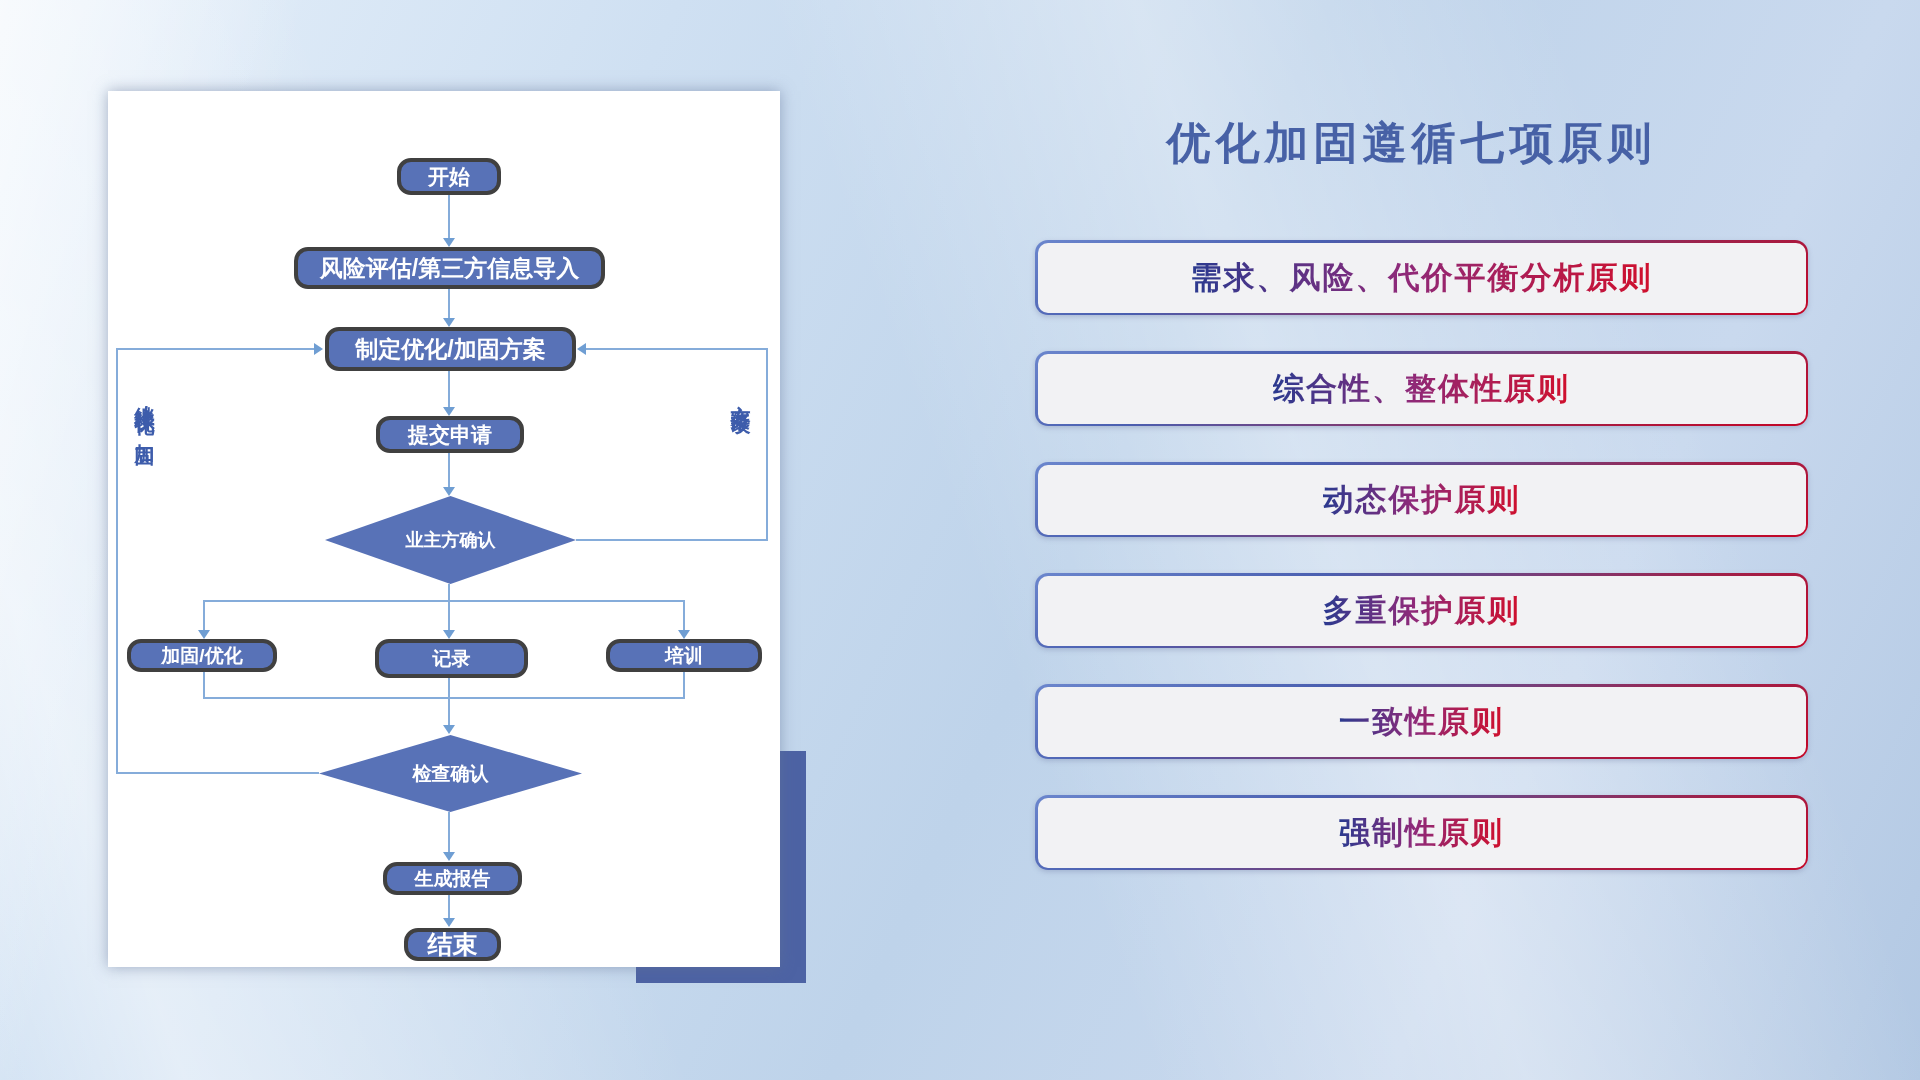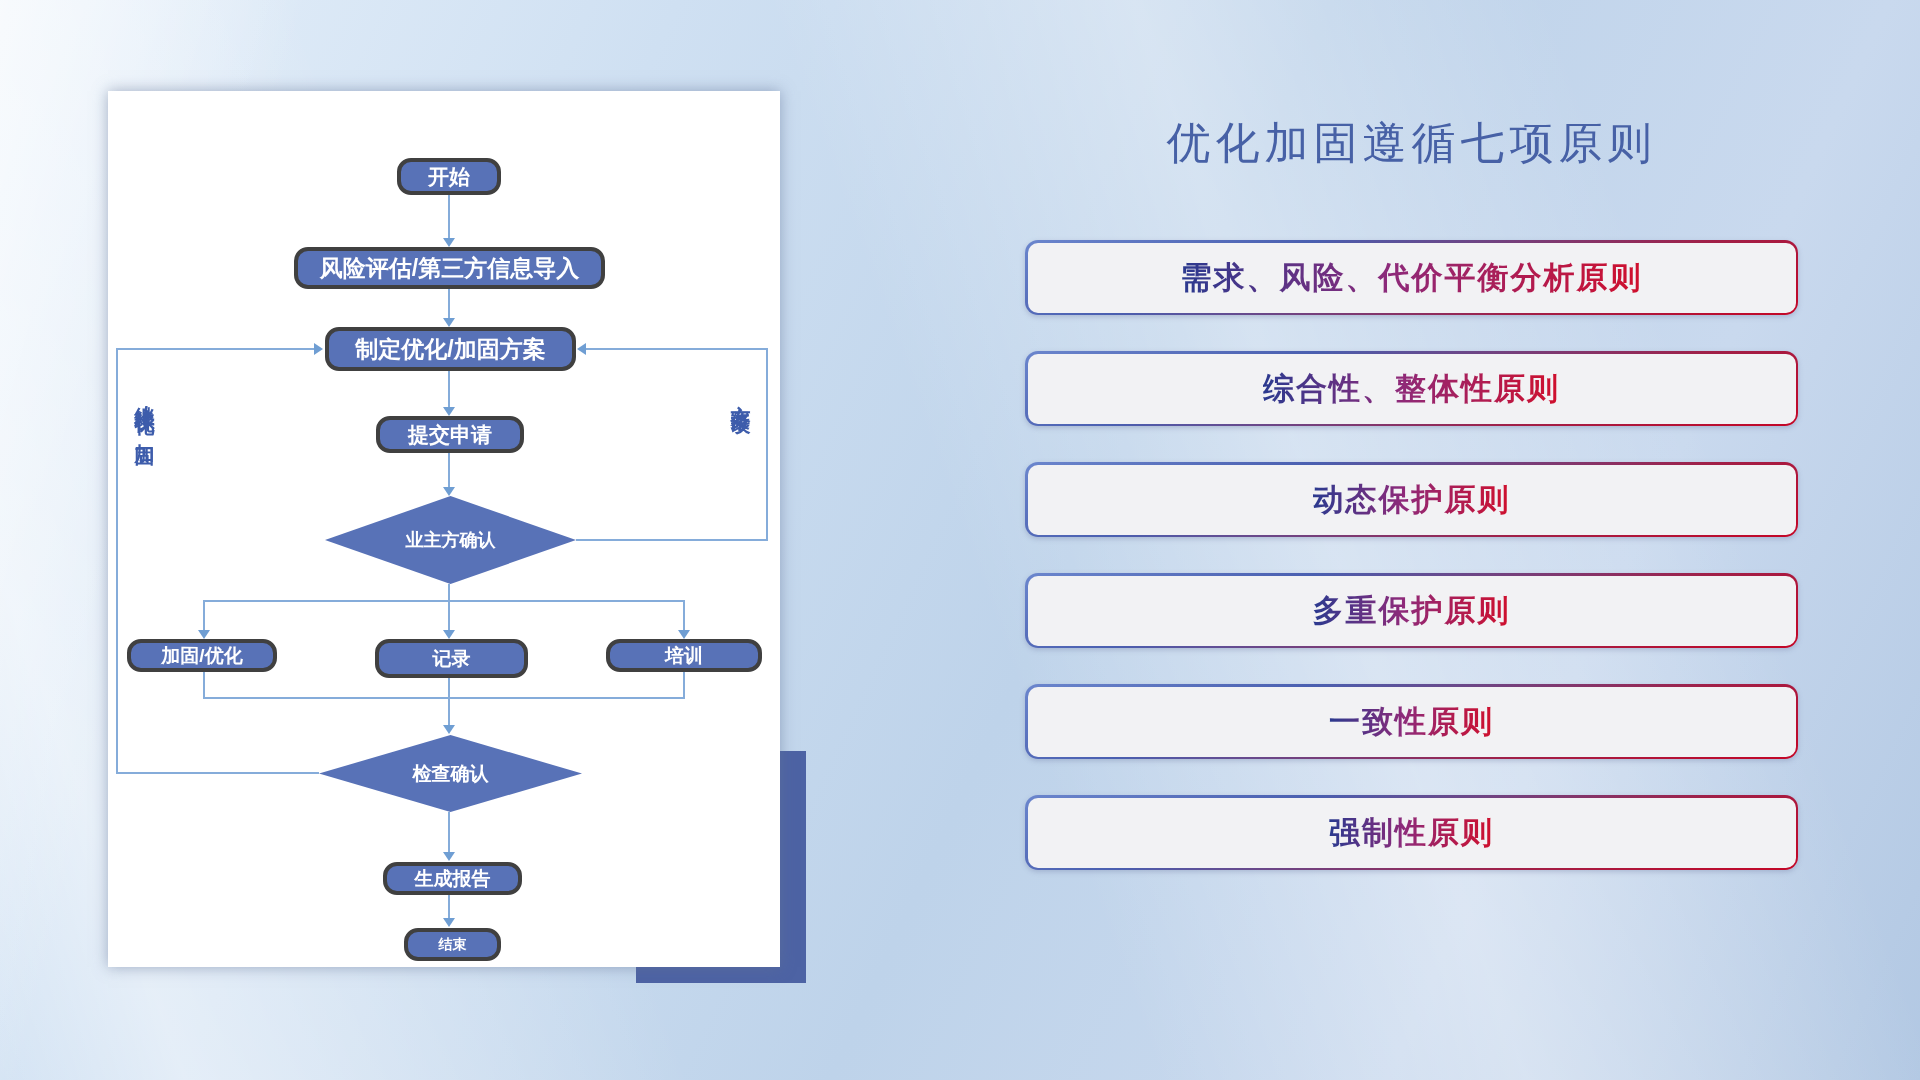--- a/index.html
+++ b/index.html
@@ -56,28 +56,29 @@
     border-right:9px solid #6f9ed3; }
   .vlabel {
     position:absolute; writing-mode:vertical-rl; text-orientation:upright;
     color:#3d5cab; font-weight:bold; font-size:20px; letter-spacing:3px;
     z-index:3; white-space:nowrap;
   }
 
   
   .panel-title {
     position:absolute; left:1025px; top:114px; width:773px; text-align:center;
-    font-size:44px; font-weight:normal; color:#4761a6; letter-spacing:5px; z-index:2;
+    font-size:44px; font-weight:bold; color:#4761a6; letter-spacing:5px; z-index:2;
   }
   .principles { position:absolute; left:1025px; top:240px; width:773px; z-index:2; }
   .pbox {
     width:773px; height:75px; margin-bottom:36px;
     border-radius:13px; padding:2.5px;
     background:linear-gradient(160deg, #6b86cd 0%, #4a5fb0 30%, #a02048 70%, #c40626 100%);
     box-shadow:0 2px 5px rgba(110,120,160,.35);
+    margin-left:10px;
   }
   .pbox-inner {
     width:100%; height:100%; border-radius:10px; background:#f2f2f4;
     display:flex; align-items:center; justify-content:center;
   }
   .ptext {
     font-size:31px; font-weight:bold; letter-spacing:2px; display:inline-block;
     background:linear-gradient(90deg, #2b3a8f 0%, #8d2a7a 45%, #d00f2c 100%);
     -webkit-background-clip:text; background-clip:text;
     color:transparent;
@@ -95,21 +96,21 @@
   <div class="node" style="left:289px;top:67px;width:104px;height:37px;font-size:21px;">开始</div>
   <div class="node" style="left:186px;top:156px;width:311px;height:42px;font-size:23px;">风险评估/第三方信息导入</div>
   <div class="node" style="left:217px;top:236px;width:251px;height:44px;font-size:23px;">制定优化/加固方案</div>
   <div class="node" style="left:268px;top:325px;width:148px;height:37px;font-size:21px;">提交申请</div>
   <div class="diamond" style="left:217px;top:405px;width:251px;height:88px;font-size:18px;">业主方确认</div>
   <div class="node" style="left:19px;top:548px;width:150px;height:33px;font-size:19px;">加固/优化</div>
   <div class="node" style="left:267px;top:548px;width:153px;height:39px;font-size:19px;">记录</div>
   <div class="node" style="left:498px;top:548px;width:156px;height:33px;font-size:19px;">培训</div>
   <div class="diamond" style="left:211px;top:644px;width:263px;height:77px;font-size:19px;">检查确认</div>
   <div class="node" style="left:275px;top:771px;width:139px;height:33px;font-size:19px;text-align:center;">生成报告</div>
-  <div class="node" style="left:296px;top:837px;width:97px;height:33px;font-size:14px;">结束</div>
+  <div class="node" style="left:296px;top:837px;width:97px;height:33px;font-size:25px;">结束</div>
 
   <div class="vlabel" style="left:24px;top:300px;height:250px;">继续优化/加固</div>
   <div class="vlabel" style="left:620px;top:298px;height:190px;">方案修改</div>
 
   <div class="line" style="left:340px;top:104px;width:2px;height:43px;"></div>
   <div class="arr-d" style="left:335px;top:147px;"></div>
 
   <div class="line" style="left:340px;top:198px;width:2px;height:29px;"></div>
   <div class="arr-d" style="left:335px;top:227px;"></div>
 

